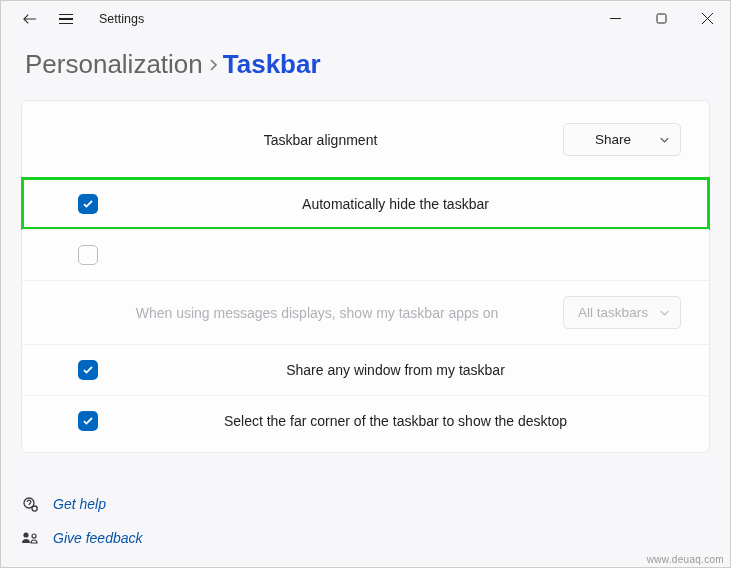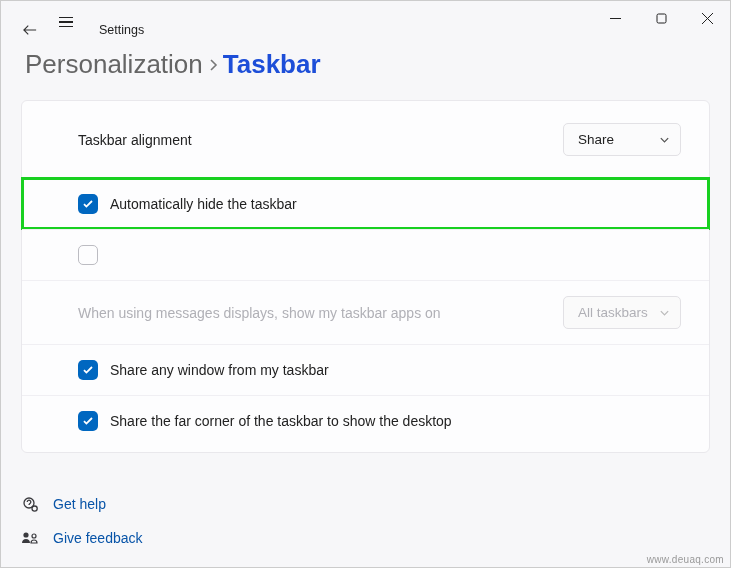--- a/index.html
+++ b/index.html
@@ -10,21 +10,21 @@
     height: 568px;
     overflow: hidden;
     border: 1px solid #ccc;
     position: relative;
     font-size: 14px;
     color: #1a1a1a;
   }
   .titlebar {
     height: 36px;
     display: flex;
-    align-items: flex-end;
+    align-items: center;
     padding-left: 18px;
   }
   .titlebar .back { width: 22px; display:flex; align-items:center; justify-content:center; }
   .titlebar .menu { width: 30px; height:30px; display:flex; flex-direction:column; justify-content:center; align-items:center; margin-left:10px; gap:3px; }
   .titlebar .menu span { display:block; width:14px; height:1.4px; background:#222; }
   .titlebar .title { margin-left: 18px; font-size: 12.5px; color:#222; }
   .win-controls {
     position:absolute; top:0; right:0; height:34px; display:flex;
   }
   .win-controls div {
@@ -41,20 +41,21 @@
     background:#fdfdfe;
     border:1px solid #e9e8ec;
     border-radius:6px;
     padding-bottom:6px;
   }
   .row {
     display:flex; align-items:center;
     padding: 15px 28px 15px 56px;
     position:relative;
     border-top:1px solid #f0eff3;
+    text-align:center;
   }
   .row:first-child { border-top:none; padding-top:22px; padding-bottom:22px; }
   .row-label { flex:1; color:#222; }
   .row.disabled .row-label, .row.disabled .cb, .row.disabled .dropdown { color:#b0b0b6; }
   .highlight {
     outline: 3px solid #18d020;
     outline-offset:-2px;
   }
   .cb {
     width:20px; height:20px; border-radius:5px;
@@ -73,21 +74,21 @@
     position:relative;
     font-size:13.5px;
     color:#222;
   }
   .dropdown.disabled { color:#b2b2b8; background:#fafafa;margin-left:7px; }
   .dropdown .chev {
     position:absolute; right:10px; top:50%; transform:translateY(-50%);
   }
   .footer {
     position:absolute; bottom:20px; left:20px; right:20px;
-    display:flex; flex-direction:column; gap:16px;
+    display:flex; flex-direction:column; gap:16px;font-style:italic;
   }
   .footer a {
     color:#0854a8; text-decoration:none; font-size:14px;
     display:flex; align-items:center; gap:14px;
   }
   .footer .ic { width:18px; height:18px; color:#3a3a3e; }
   .watermark {
     position:absolute; bottom:2px; right:6px;
     font-size:10px; color:#999; letter-spacing:0.3px;margin-top:20px;
   }
@@ -185,21 +186,21 @@
     </div>
     <div class="row-label">Share any window from my taskbar</div>
   </div>
 
   <div class="row">
     <div class="cb checked">
       <svg viewBox="0 0 12 12" stroke="#fff" stroke-width="1.8" fill="none">
           <path d="M2 6.2l2.4 2.4L10 3"></path>
         </svg>
     </div>
-    <div class="row-label">Share the far corner of the taskbar to show the desktop</div>
+    <div class="row-label">Select the far corner of the taskbar to show the desktop</div>
   </div>
 
 </div>
 
 <div class="footer">
   <a href="#">
     <span class="ic">
       <svg viewBox="0 0 18 18" stroke="#3a3a3e" stroke-width="1.3" fill="none">
           <circle cx="8" cy="8" r="5"></circle>
           <path d="M6.2 7a1.8 1.8 0 113 1.3c-.6.5-1.2.8-1.2 1.7M8 12.2h0"></path>

